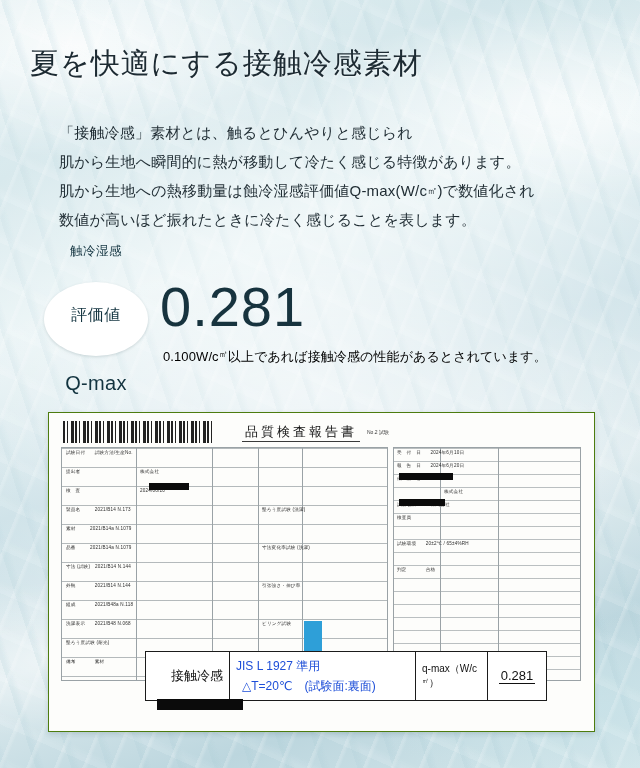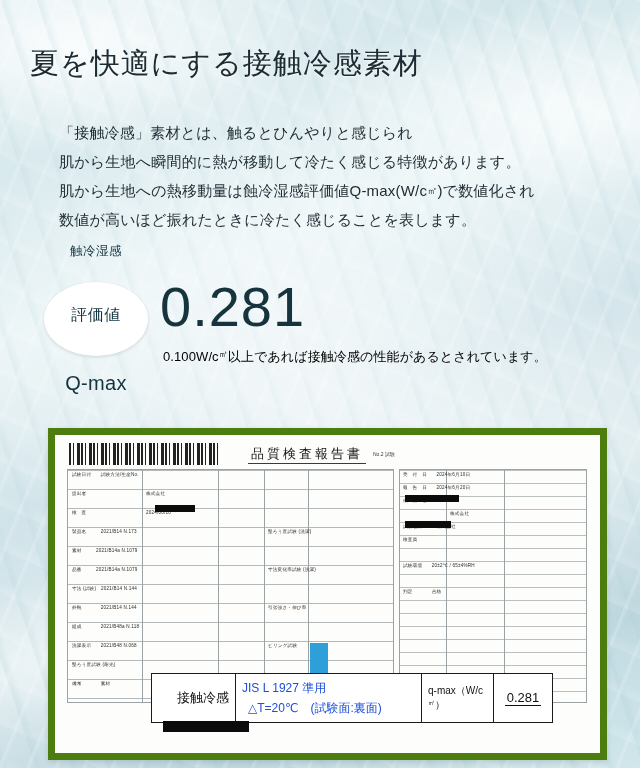--- a/index.html
+++ b/index.html
@@ -113,25 +113,25 @@
     color: #000000;
     letter-spacing: 0.1px;
     white-space: nowrap;
   }
   .qnote .sup { font-size: 9px; vertical-align: top; }
 
   
   .report {
     position: absolute;
     left: 48px;
-    top: 428px;
+    top: 412px;
     width: 545px;
     height: 318px;
     background: #fdfdfb;
-    border: 7px solid #4d7c0f;
+    border: 1px solid #4d7c0f;
     box-shadow: 0 2px 5px rgba(30,60,70,0.16);
     overflow: hidden;
   }
   .barcode {
     position: absolute;
     left: 14px;
     top: 8px;
     width: 150px;
     height: 22px;
     background: repeating-linear-gradient(90deg,

